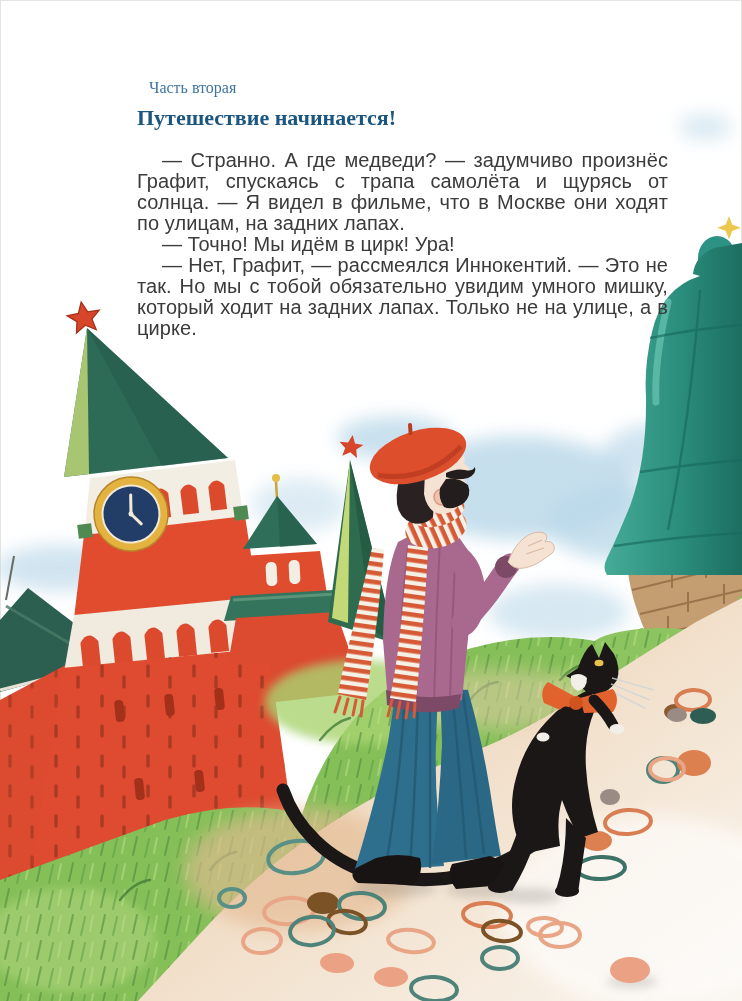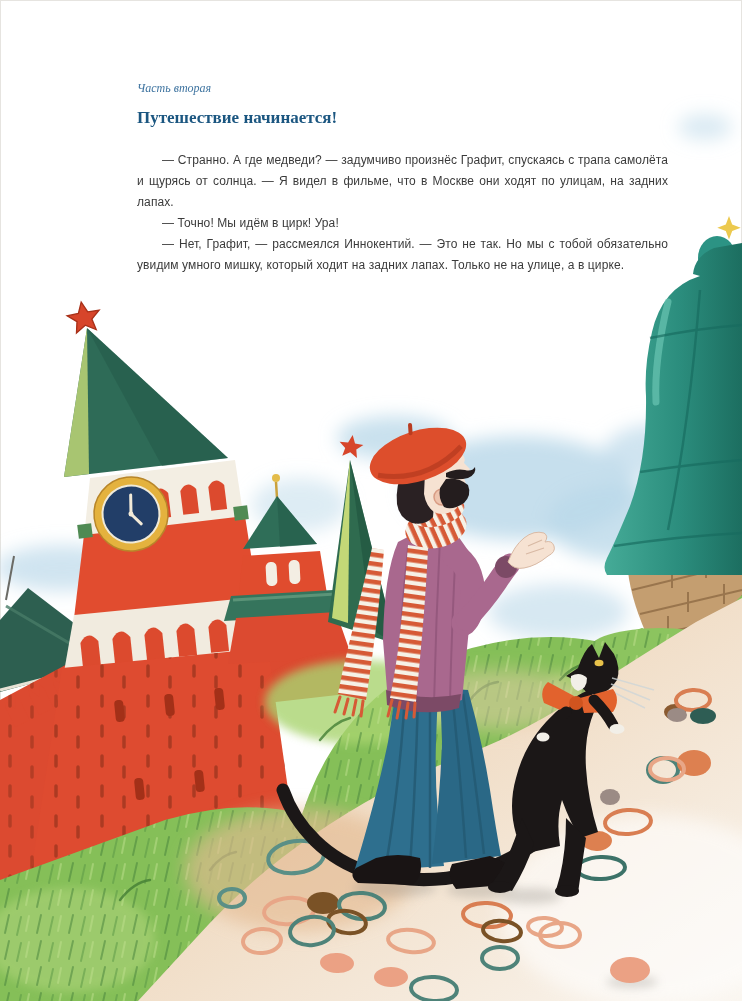--- a/index.html
+++ b/index.html
@@ -4,29 +4,29 @@
 <style>
   html,body{margin:0;padding:0;background:#ffffff;}
   .page{
     position:relative;width:742px;height:1001px;overflow:hidden;
     background:#ffffff;box-shadow:inset 0 0 0 1px #e6e4e0;
     font-family:"Liberation Sans",sans-serif;
   }
   .art{position:absolute;left:0;top:0;width:742px;height:1001px;}
   .textblock{position:absolute;left:137px;top:76px;width:531px;z-index:5;}
   .part-label{
-    font-family:"Liberation Serif",serif;font-style:italic;
-    font-size:12px;line-height:24px;color:#3f74a0;margin:0 0 3px 0;
+    font-family:"Liberation Serif",serif;
+    font-size:16px;line-height:24px;color:#3f74a0;margin:0 0 3px 12px;
   }
   .chapter-title{
     font-family:"Liberation Serif",serif;font-weight:bold;
-    font-size:17px;line-height:30px;color:#1b5680;margin:0 0 17px 0;
+    font-size:22px;line-height:30px;color:#1b5680;margin:0 0 17px 0;
   }
   .body-text p{
-    margin:0;font-size:12px;line-height:21px;color:#3b3b3b;
+    margin:0;font-size:20px;line-height:21px;color:#3b3b3b;
     text-align:justify;text-indent:25px;letter-spacing:.1px;
   }
 </style>
 </head>
 <body>
 
 <div class="page">
 
   <svg class="art" viewBox="0 0 742 1001" aria-hidden="true">
     <defs>

